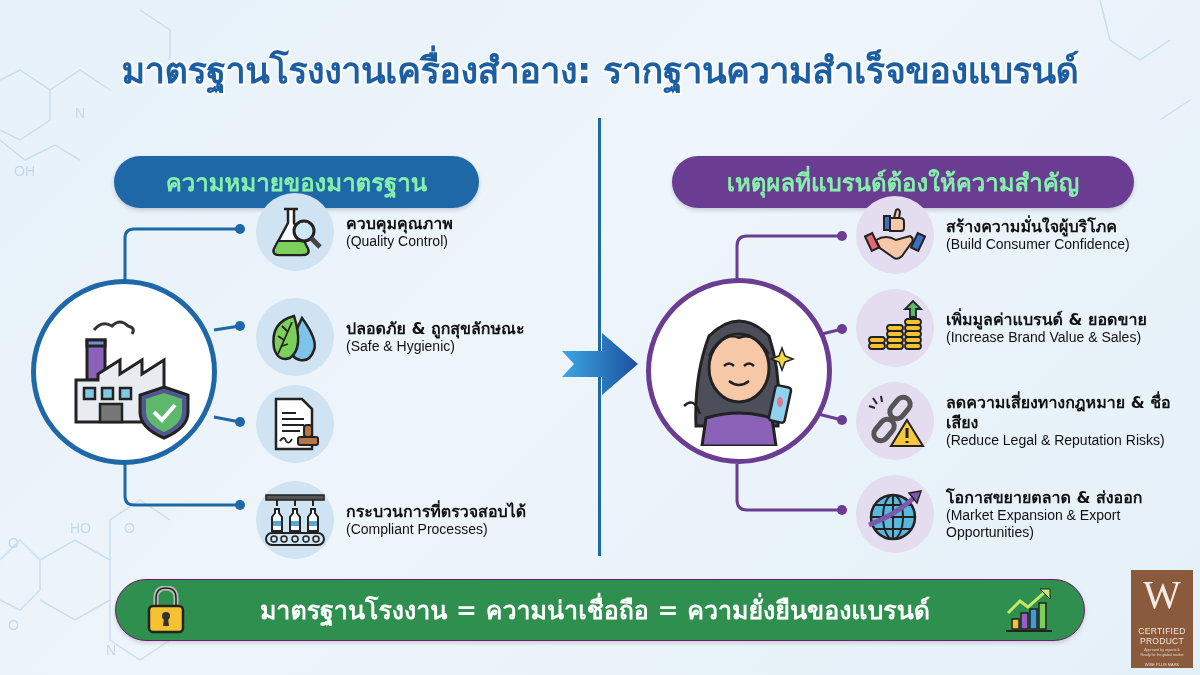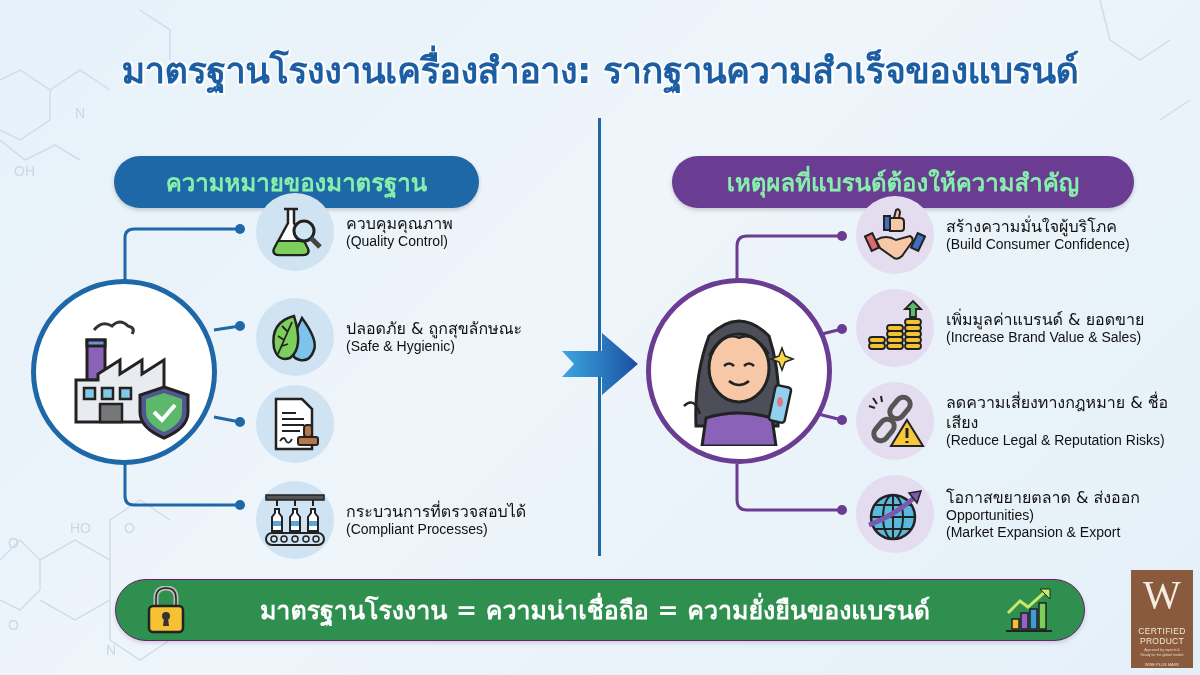--- a/index.html
+++ b/index.html
@@ -40,21 +40,21 @@
   .connector { position: absolute; left: 0; top: 0; width: 1200px; height: 675px; pointer-events: none; }
 
   .item { position: absolute; display: flex; align-items: center; }
   .item-icon {
     width: 78px; height: 78px; border-radius: 50%; flex: none;
     display: flex; align-items: center; justify-content: center;
   }
   .left .item-icon { background: #cfe3f2; }
   .right .item-icon { background: #e4dcef; }
   .item-text { margin-left: 12px; line-height: 1.2; color: #111; }
-  .item-th { font-weight: normal; font-size: 16px; }
+  .item-th { font-weight: bold; font-size: 16px; }
   .item-en { font-size: 14px; font-family: "Liberation Sans", sans-serif; }
 
   .arrow { position: absolute; left: 562px; top: 333px; }
 
   .banner {
     position: absolute; left: 115px; top: 579px; width: 970px; height: 62px;
     border-radius: 31px; background: #2e8f4e; border: 1px solid #701a75;
     box-shadow: 0 2px 4px rgba(0,0,0,0.15);
     display: flex; align-items: center;
   }
@@ -309,22 +309,22 @@
       <svg width="60" height="58" viewBox="0 0 60 58">
         <circle cx="28" cy="32" r="22" fill="#5ab8dc" stroke="#222" stroke-width="2.5"></circle>
         <ellipse cx="28" cy="32" rx="10" ry="22" fill="none" stroke="#222" stroke-width="2"></ellipse>
         <path d="M6,32 h44 M10,20 h36 M10,44 h36 M28,10 v44" stroke="#222" stroke-width="2"></path>
         <path d="M4,40 Q30,30 50,12" fill="none" stroke="#7b59b0" stroke-width="5"></path>
         <path d="M44,8 L56,6 L52,18 Z" fill="#7b59b0" stroke="#222" stroke-width="1.5"></path>
       </svg>
     </div>
     <div class="item-text">
       <div class="item-th">โอกาสขยายตลาด &amp; ส่งออก</div>
+      <div class="item-en">(Market Expansion &amp; Export</div>
       <div class="item-en">Opportunities)</div>
-      <div class="item-en">(Market Expansion &amp; Export</div>
     </div>
   </div>
 </div>
 
 <div class="banner">
   <svg class="banner-lock" width="40" height="48" viewBox="0 0 40 48">
     <path d="M10,20 v-8 q0,-10 10,-10 q10,0 10,10 v8" fill="none" stroke="#bbb" stroke-width="5"></path>
     <path d="M10,20 v-8 q0,-10 10,-10 q10,0 10,10 v8" fill="none" stroke="#222" stroke-width="1.5"></path>
     <rect x="3" y="20" width="34" height="26" rx="4" fill="#f6c233" stroke="#222" stroke-width="2.5"></rect>
     <circle cx="20" cy="30" r="4" fill="#333"></circle>

